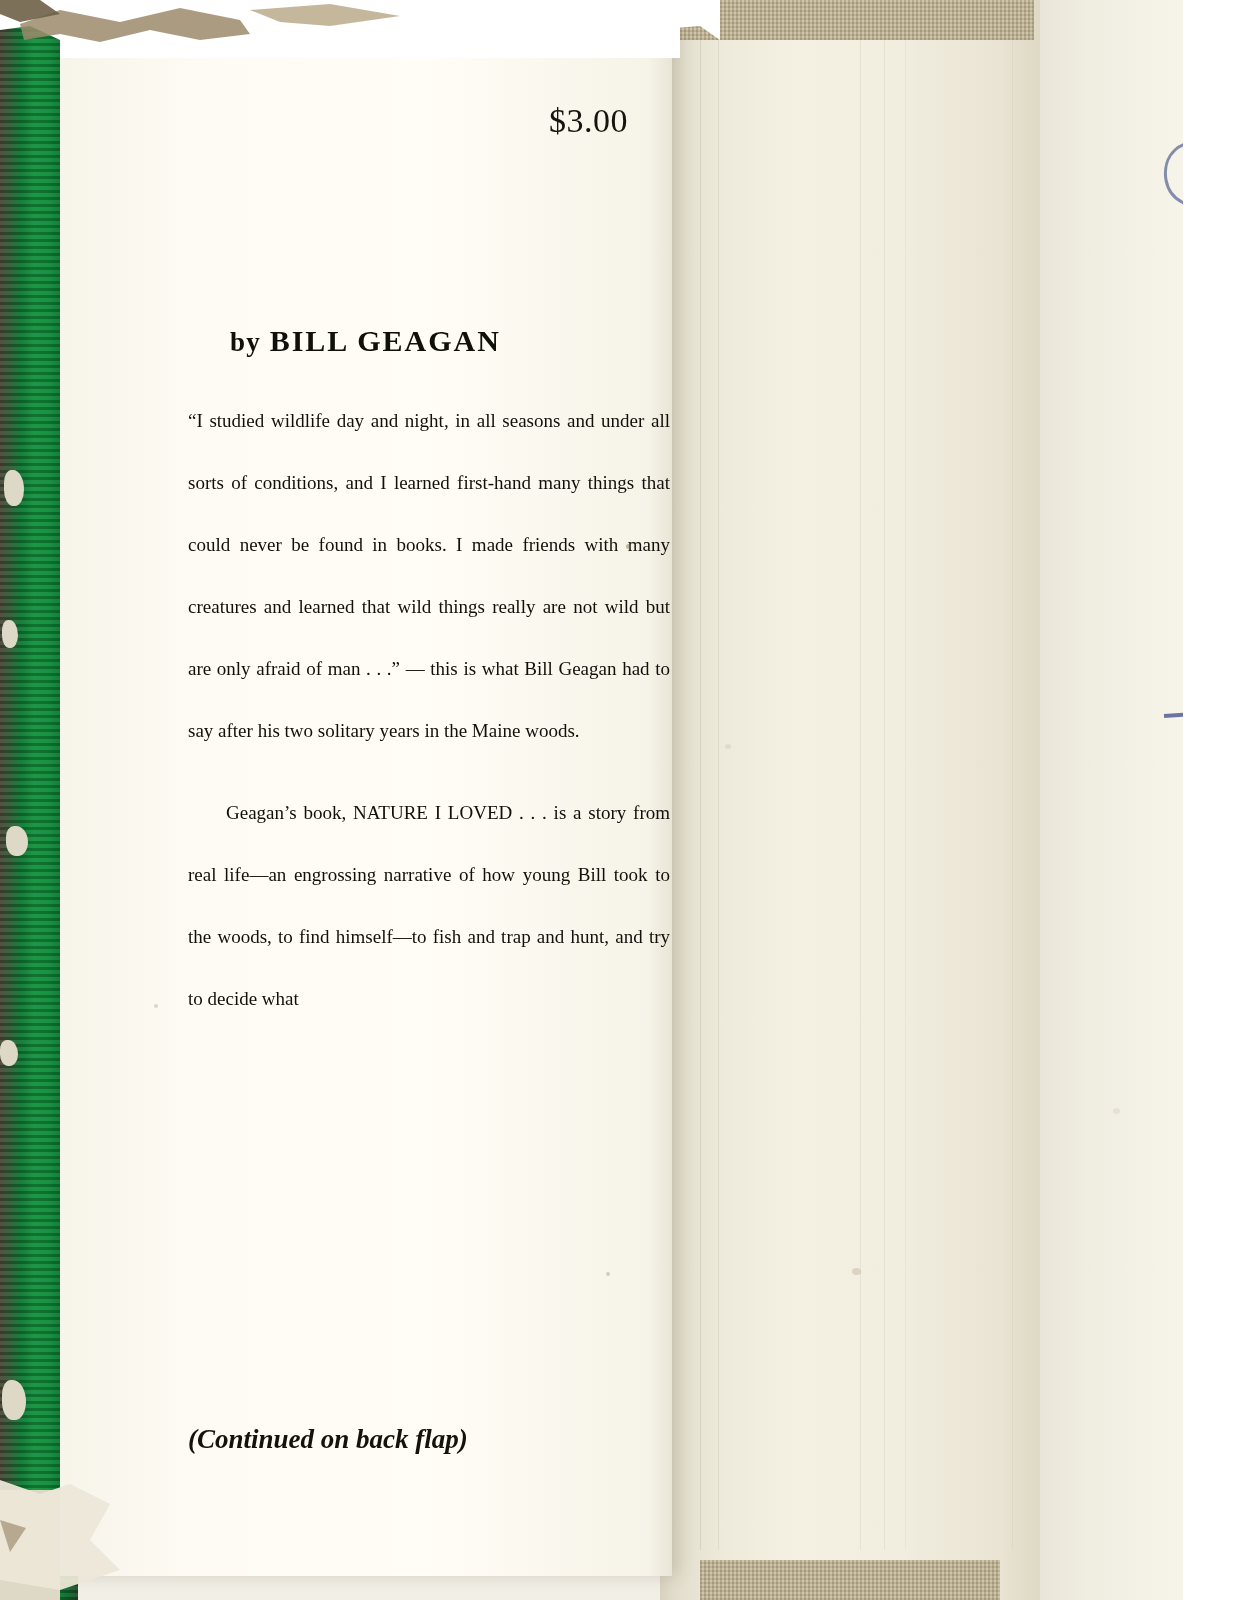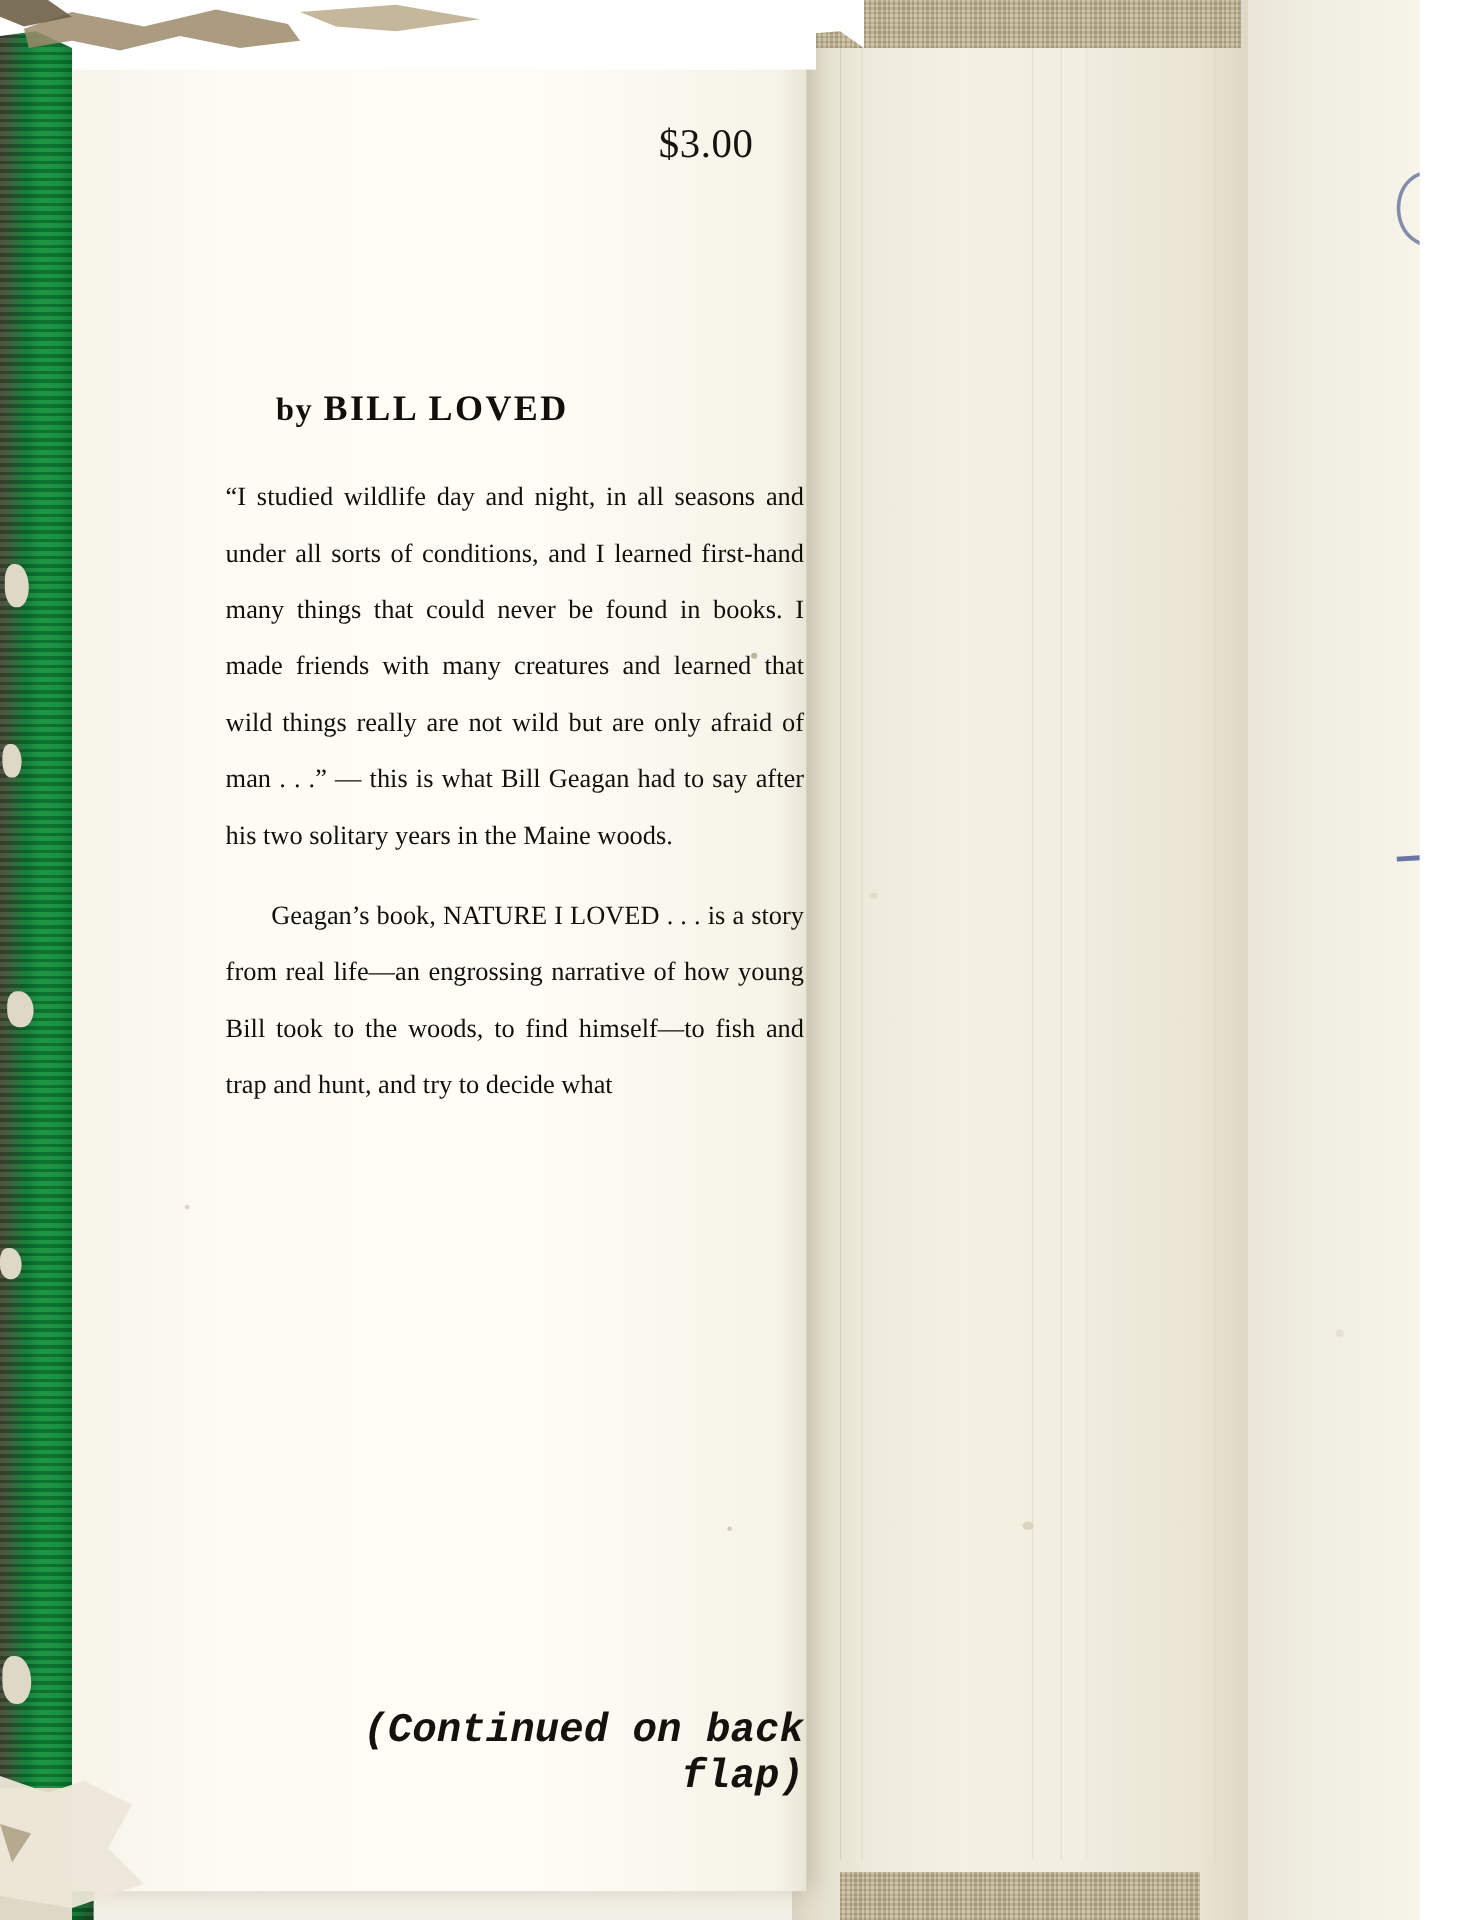--- a/index.html
+++ b/index.html
@@ -113,38 +113,37 @@
     letter-spacing: 1.2px;
   }
   .byline .small { font-size: 27px; }
   .byline .caps { font-size: 30px; letter-spacing: 2px; }
 
   .body {
     position: absolute;
     left: 128px; top: 366px;
     width: 482px;
     color: #12100b;
-    font-size: 22px;
-    line-height: 47px;
+    font-size: 19px;
+    line-height: 62px;
     text-align: justify;
     text-justify: inter-word;
   }
   .body p { margin: 0 0 0 0; }
   .body p.indent { text-indent: 38px; margin-top: 20px; }
 
   .continued {
     position: absolute;
     left: 128px; top: 1400px;
     width: 482px;
-    text-align: right;
+    text-align: left;
     font-style: italic;
     font-weight: bold;
-    font-size: 34px;
+    font-size: 27px;
     color: #14120d;
-    font-family: Liberation Mono, monospace;
   }
 
   
   .speck {
     position: absolute;
     background: rgba(120,100,60,0.45);
     border-radius: 50%;
   }
 </style>
 </head>
@@ -185,21 +184,21 @@
   <div class="spine-wear" style="left:2px; top:1380px; width:24px; height:40px;"></div>
   <div class="spine-wear" style="left:0px; top:1490px; width:60px; height:110px; border-radius:0;"></div>
 
   <div class="flap">
 
     <div class="price">$3.00</div>
 
 
     <div class="byline">
       <span class="small">by</span>
-      <span class="caps">BILL LOVED</span>
+      <span class="caps">BILL GEAGAN</span>
     </div>
 
     <div class="body">
       <p>“I studied wildlife day and night, in all seasons and under all sorts of conditions, and I learned first-hand many things that could never be found in books. I made friends with many creatures and learned that wild things really are not wild but are only afraid of man . . .” — this is what Bill Geagan had to say after his two solitary years in the Maine woods.</p>
       <p class="indent">Geagan’s book, NATURE I LOVED . . . is a story from real life—an engrossing narrative of how young Bill took to the woods, to find himself—to fish and trap and hunt, and try to decide what</p>
     </div>
 
     <div class="continued">(Continued on back flap)</div>
 
     <div class="speck" style="left:566px; top:520px; width:5px; height:5px;"></div>

